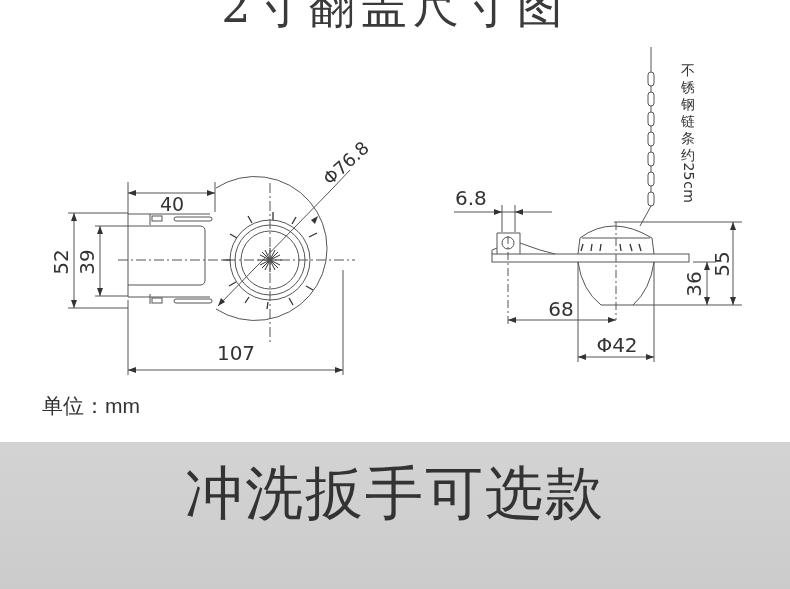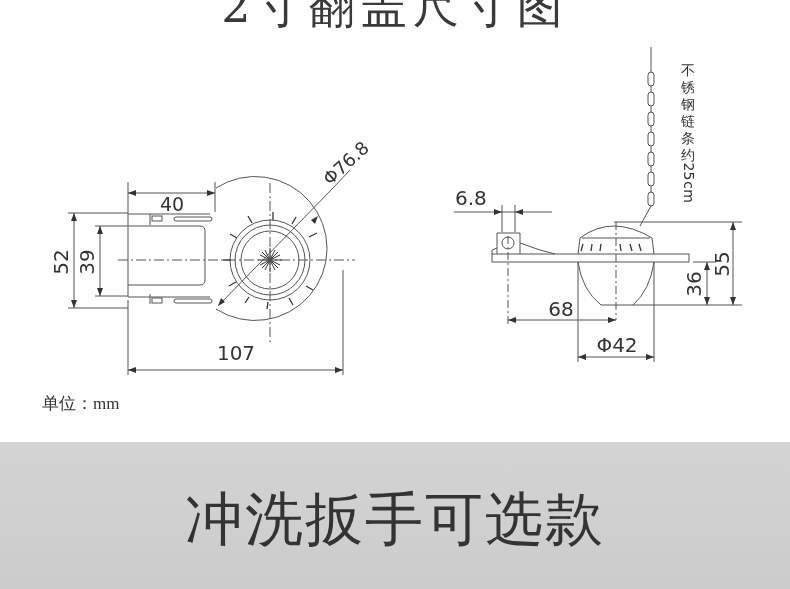--- a/index.html
+++ b/index.html
@@ -10,34 +10,33 @@
     color: #333;
   }
   .title {
     position: absolute; left: 0; top: -22px; width: 790px; text-align: center;
     font-size: 46px; letter-spacing: 6px; color: #3a3a3a;
     font-family: "DejaVu Serif", serif;
     line-height: 56px;
   }
   .unit {
     position: absolute; left: 42px; top: 392px;
-    font-size: 17px; color: #333;
-    font-family: Liberation Serif, serif;
+    font-size: 21px; color: #333;
+    font-family: Liberation Sans, sans-serif;
     text-align: center;
   }
   .gray-band {
     position: absolute; left: 0; top: 442px; width: 790px; height: 147px;
     background: linear-gradient(180deg, #d3d3d3 0%, #cfcfcf 60%, #cbcbcb 100%);
   }
   .band-title {
     position: absolute; left: 0; top: 457px; width: 790px; text-align: center;
     font-size: 58px; letter-spacing: 2px; color: #333;
     font-family: "DejaVu Serif", serif;
     line-height: 72px;
-    margin-top: 26px;
   }
   svg { position: absolute; left: 0; top: 0; }
   .dim { font-family: "DejaVu Sans", "Liberation Sans", sans-serif; fill: #333; }
 </style>
 </head>
 <body>
 
 <div class="title">2寸翻盖尺寸图</div>
 
 <svg width="790" height="589" viewBox="0 0 790 589">

